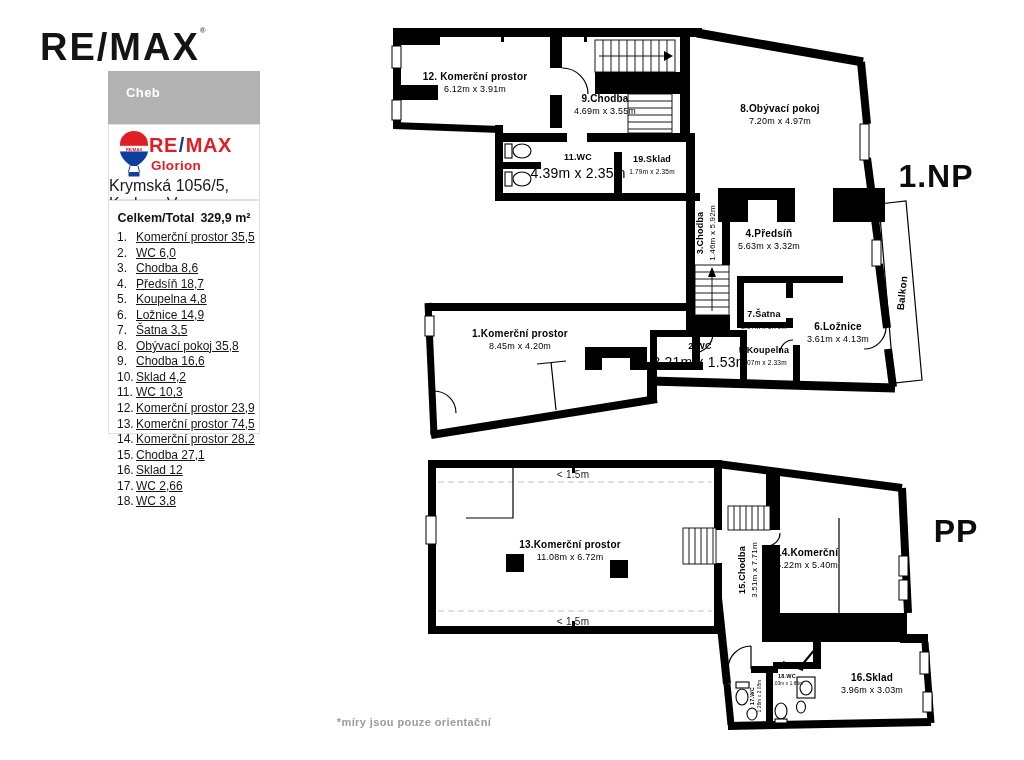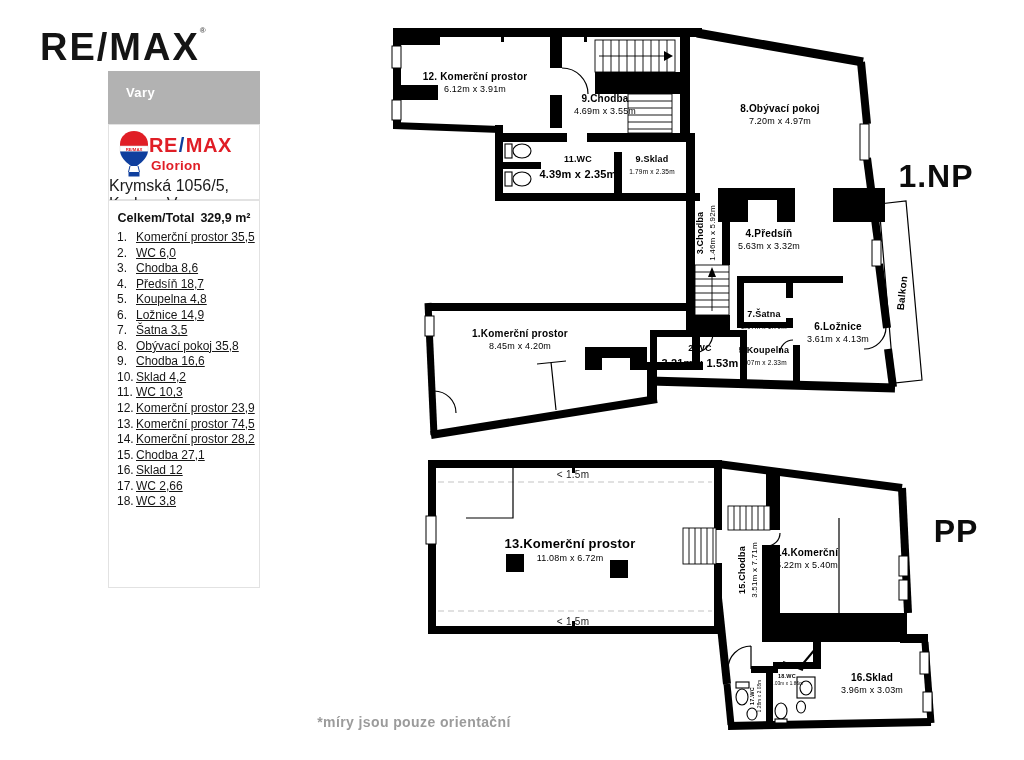--- a/index.html
+++ b/index.html
@@ -10,38 +10,38 @@
   #wordmark{left:40px;top:26px;font-size:38px;font-weight:800;letter-spacing:2px;color:#141414;white-space:nowrap;text-align:center;}
   #wordmark .reg{font-size:8px;vertical-align:top;letter-spacing:0;color:#555;}
   #citybox{left:108px;top:71px;width:152px;height:53px;background:#b2b2b2;}
   #citybox .city{position:absolute;left:18px;top:14px;color:#fff;font-weight:bold;font-size:13px;letter-spacing:.4px;}
   #logocard{left:108px;top:124px;width:152px;height:76px;background:#fff;border:1px solid #e2e2e2;box-sizing:border-box;}
   .remax-line{position:absolute;left:40px;top:9px;font-size:20px;font-weight:800;letter-spacing:.5px;white-space:nowrap;}
   .remax-line .re{color:#e01e26;text-align:right;}
   .remax-line .slash{color:#0f3f9e;padding:0 1px;}
   .glorion{position:absolute;left:42px;top:33px;font-size:13.5px;font-weight:800;color:#e01e26;letter-spacing:.3px;}
   .addr{position:absolute;left:0;right:0;top:52px;text-align:left;font-size:16px;color:#1a1a1a;}
-  #listcard{left:108px;top:200px;width:152px;height:388px;background:#fff;border:1px solid #e2e2e2;box-sizing:border-box;}
+  #listcard{left:108px;top:200px;width:152px;height:234px;background:#fff;border:1px solid #e2e2e2;box-sizing:border-box;}
   .list-head{position:absolute;left:0;right:0;top:10px;text-align:center;font-size:12.5px;font-weight:bold;color:#111;white-space:nowrap;}
   .list-head .tv{margin-left:6px;}
   #rows{position:absolute;left:0;right:0;top:29px;}
   .room-row{height:15.55px;font-size:12px;color:#161616;white-space:nowrap;}
   .room-row .num{display:inline-block;width:19px;margin-left:8px;}
   .room-row .lbl{display:inline-block;text-decoration:underline;}
 
   
   .plbl{position:absolute;transform:translate(-50%,-50%);text-align:center;white-space:nowrap;color:#000;line-height:1.1;}
   .plbl .nm{display:block;font-weight:bold;letter-spacing:.2px;}
   .plbl .dm{display:block;margin-top:3px;letter-spacing:.2px;}
   .vert{transform:translate(-50%,-50%) rotate(-90deg);}
-  .s10{font-size:10px;} .s105{font-size:13px;} .s9{font-size:9px;} .s85{font-size:11px;font-weight:bold;}
+  .s10{font-size:10px;} .s105{font-size:10px;} .s9{font-size:9px;} .s85{font-size:14px;}
   .s8{font-size:8px;} .s7{font-size:6.5px;} .s55{font-size:5.5px;} .s45{font-size:4.5px;}
   .floorlbl{font-size:32px;font-weight:800;letter-spacing:1px;color:#0c0c0c;}
   .note{font-size:10px;color:#1c1c1c;letter-spacing:.3px;}
-  #footnote{left:414px;top:722px;transform:translate(-50%,-50%);font-size:14px;color:#9b9b9b;letter-spacing:.4px;font-weight:bold;}
+  #footnote{left:414px;top:722px;transform:translate(-50%,-50%);font-size:11px;color:#9b9b9b;letter-spacing:.4px;font-weight:bold;}
 
   
   svg .blk{fill:#000;}
   svg .gap{fill:#fff;}
   svg .win{fill:#fff;stroke:#000;stroke-width:1;}
   svg .thin{fill:none;stroke:#000;stroke-width:1.2;}
   svg .tread{fill:#fff;stroke:#000;stroke-width:.9;}
   svg .tl{fill:none;stroke:#000;stroke-width:.9;}
   svg .fix{fill:#fff;stroke:#000;stroke-width:1.1;}
   svg .w7{stroke:#000;stroke-width:7;} svg .w8{stroke:#000;stroke-width:8;} svg .w9{stroke:#000;stroke-width:9;}
@@ -209,21 +209,21 @@
       <ellipse class="fix" cx="806" cy="688" rx="6" ry="7"></ellipse>
       <ellipse class="fix" cx="781" cy="711" rx="6" ry="8"></ellipse>
       <rect class="fix" x="775" y="719" width="12" height="4"></rect>
       <ellipse class="fix" cx="801" cy="707" rx="4.5" ry="6"></ellipse>
     </g>
   </svg>
 
   <div class="abs" id="wordmark"><span>RE/MAX</span><span class="reg">®</span></div>
 
   <div class="abs" id="citybox">
-    <span class="city">Vary</span>
+    <span class="city">Cheb</span>
   </div>
 
   <div class="abs" id="logocard">
     <svg class="abs" style="left:8px;top:5px" width="34" height="48" viewBox="0 0 34 48">
       <path d="M17,1 C9,1 3,7 3,14 l0,3 h28 v-3 C31,7 25,1 17,1 z" fill="#e01e26"></path>
       <rect x="3" y="16" width="28" height="5.5" fill="#fff" stroke="#d8d8d8" stroke-width="0.5"></rect>
       <path d="M3,21.5 h28 c-1,8 -9,12.5 -11,14.5 h-6 C12,34 4,29.5 3,21.5 z" fill="#0f3f9e"></path>
       <path d="M13,36 l-1.5,6 M21,36 l1.5,6" stroke="#0f3f9e" stroke-width="1" fill="none"></path>
       <rect x="11.5" y="42" width="11" height="4.5" fill="#0f3f9e"></rect>
       <text x="17" y="20.6" font-size="4.3" text-anchor="middle" fill="#e01e26" font-weight="bold" font-family="Liberation Sans, sans-serif">RE/MAX</text>
@@ -267,21 +267,21 @@
     </div>
   <div class="plbl" style="left:605px;top:105px">
     <span class="nm s10">9.Chodba</span>
       <span class="dm s9">4.69m x 3.55m</span>
     </div>
   <div class="plbl" style="left:578px;top:167px">
     <span class="nm s9">11.WC</span>
       <span class="dm s85">4.39m x 2.35m</span>
     </div>
   <div class="plbl" style="left:652px;top:165px">
-    <span class="nm s9">9.Sklad</span>
+    <span class="nm s9">19.Sklad</span>
       <span class="dm s7">1.79m x 2.35m</span>
     </div>
   <div class="plbl" style="left:780px;top:115px">
     <span class="nm s10">8.Obývací pokoj</span>
       <span class="dm s9">7.20m x 4.97m</span>
     </div>
   <div class="plbl vert" style="left:707px;top:233px">
     <span class="nm s9">3.Chodba</span>
       <span class="dm s8">1.46m x 5.92m</span>
     </div>

